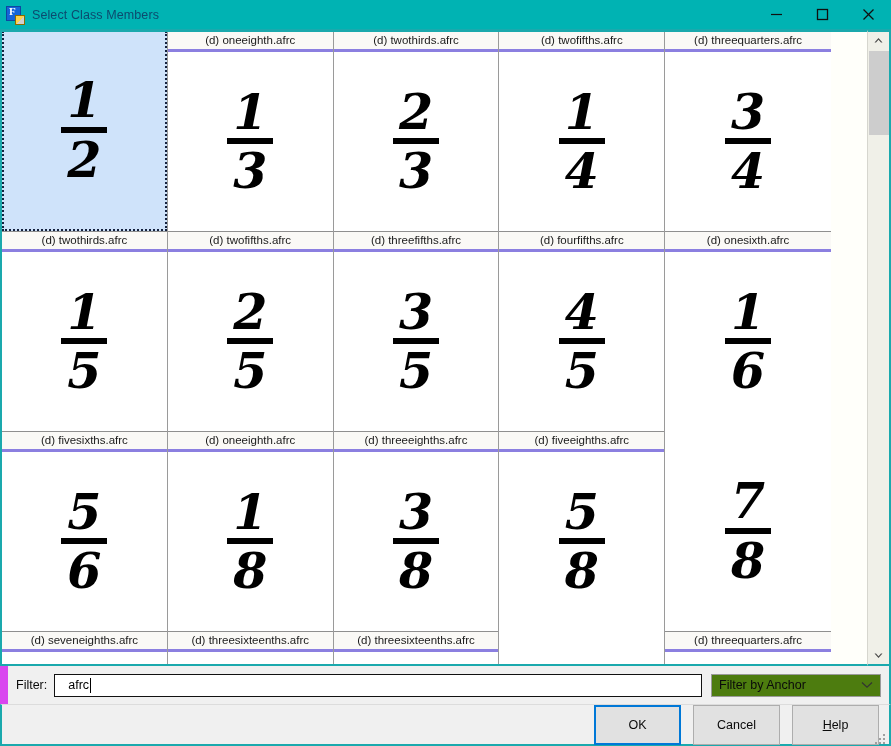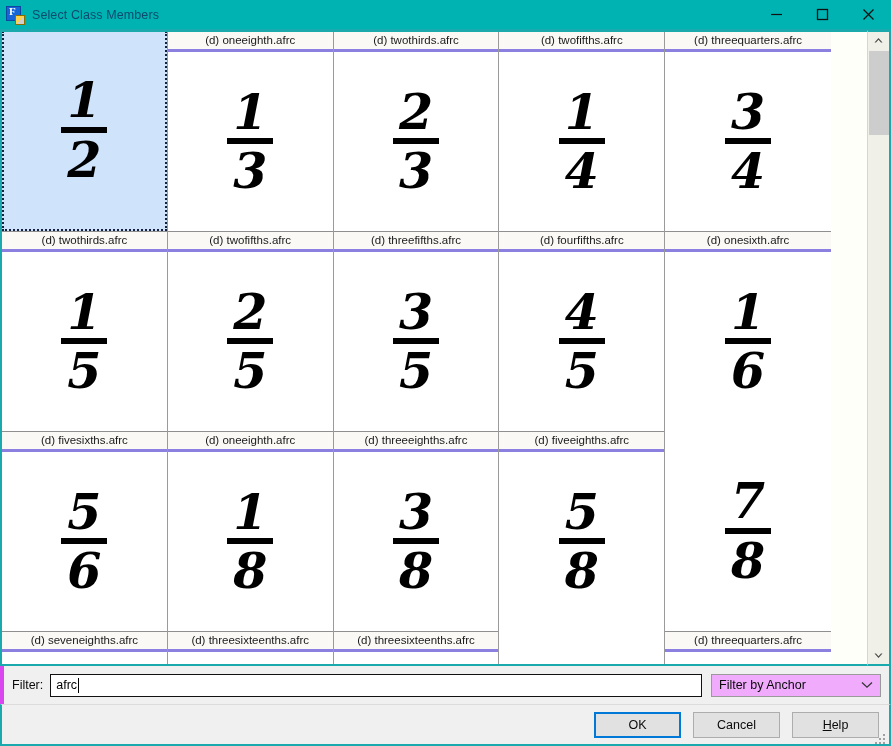--- a/index.html
+++ b/index.html
@@ -226,55 +226,55 @@
   }
 
   
   .filterbar {
     flex: 0 0 auto;
     height: 38px;
     display: flex;
     align-items: center;
     padding: 0 8px;
     background: #f0f0f0;
-    border-left: 4px solid #d946ef;
+    border-left: 8px solid #d946ef;
     border-right: 2px solid #1aa9ad;
     box-sizing: border-box;
   }
   .filter-label {
     font-size: 12.5px;
     color: #0a0a0a;
     margin-right: 7px;
     white-space: nowrap;
   }
   .filter-input {
     flex: 1 1 auto;
     height: 23px;
     background: #ffffff;
     border: 1px solid #111111;
     box-sizing: border-box;
     display: flex;
     align-items: center;
-    padding-left: 5px;
+    padding-left: 13px;
     font-size: 12.5px;
     color: #000;
     position: relative;
   }
   .caret {
     display: inline-block;
     width: 1px;
     height: 15px;
     background: #000;
     margin-left: 1px;
   }
   .filter-select {
     width: 170px;
     height: 23px;
     margin-left: 9px;
-    background: #f0abfc;
+    background: #4d7c0f;
     border: 1px solid #9a9a9a;
     box-sizing: border-box;
     display: flex;
     align-items: center;
     justify-content: space-between;
     padding: 0 7px 0 7px;
     font-size: 12.5px;
     color: #0a0a0a;
     flex: 0 0 auto;
   }
@@ -290,21 +290,21 @@
     border-bottom: 2px solid #1aa9ad;
     box-sizing: border-box;
     display: flex;
     align-items: center;
     justify-content: flex-end;
     padding-right: 10px;
     position: relative;
   }
   .btn {
     width: 87px;
-    height: 26px;
+    height: 40px;
     margin-left: 12px;
     background: #e1e1e1;
     border: 1px solid #adadad;
     box-sizing: border-box;
     font-size: 12.5px;
     color: #0a0a0a;
     display: flex;
     align-items: center;
     justify-content: center;
     font-family: "Liberation Sans", sans-serif;

